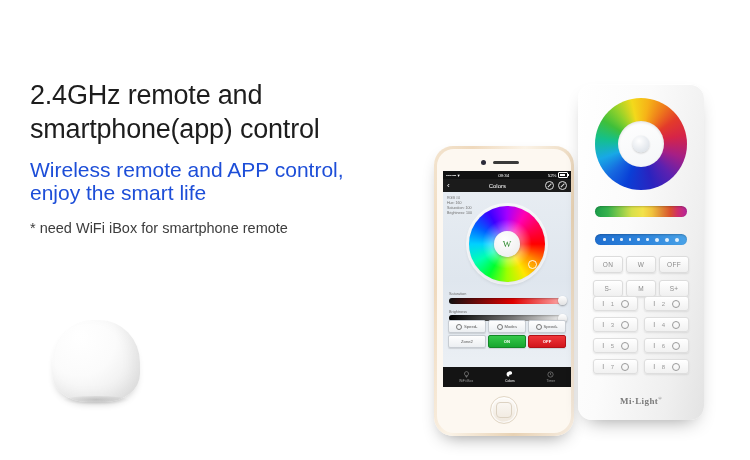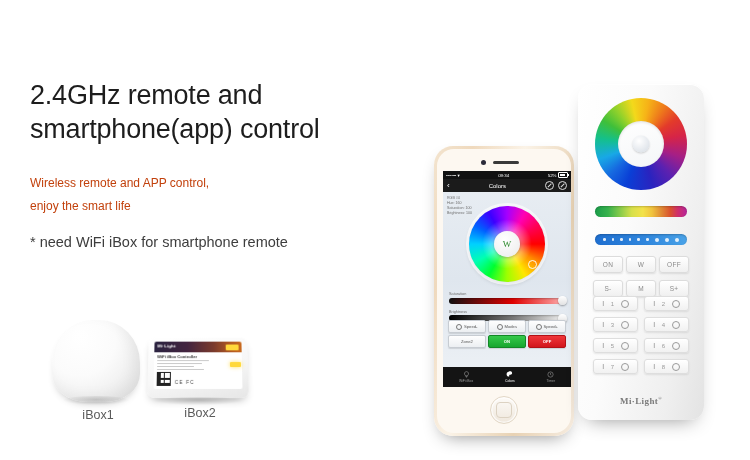--- a/index.html
+++ b/index.html
@@ -12,21 +12,21 @@
   }
   .stage{position:relative;width:750px;height:460px;}
 
   
   .copy{position:absolute;left:30px;top:78px;width:380px;}
   .headline{
     font-size:27px;line-height:34px;color:#1d1d1d;font-weight:400;
     letter-spacing:-0.2px;white-space:pre-line;
   }
   .subhead{
-    margin-top:26px;font-size:12px;line-height:23px;color:#c2410c;
+    margin-top:12px;font-size:21px;line-height:23px;color:#1d4ed8;
     font-weight:400;white-space:pre-line;
   }
   .note{margin-top:16px;font-size:14.5px;color:#3d3d3d;}
 
   
   .ibox1-wrap{position:absolute;left:48px;top:320px;width:100px;height:100px;}
   .ibox1{
     position:absolute;left:4px;top:0;width:88px;height:82px;
     background:radial-gradient(ellipse at 32% 22%, #ffffff 0%, #fbfbfb 42%, #ececec 78%, #e0e0e0 100%);
     border-radius:46% 46% 40% 40% / 52% 52% 34% 34%;
@@ -308,44 +308,22 @@
 smartphone(app) control</div>
     <div class="subhead">Wireless remote and APP control,
 enjoy the smart life</div>
     <div class="note">* need WiFi iBox for smartphone remote</div>
   </div>
 
   <div class="ibox1-wrap">
     <div class="ibox1">
       <div class="ibox1-gloss"></div>
     </div>
-    <div class="dev-caption" style="top:88px">iBox1</div>
   </div>
 
-  <div class="ibox2-wrap">
-    <div class="ibox2">
-      <div class="ibox2-label">
-        <div class="ibox2-band">
-          <div class="ibox2-brand">Mi·Light</div>
-          <div class="ibox2-chip"></div>
-        </div>
-        <div class="ibox2-title">WiFi iBox Controller</div>
-        <div class="ibox2-lines">
-          <i></i>
-            <i></i>
-            <i></i>
-            <i></i>
-        </div>
-        <div class="qr"></div>
-        <div class="certs">CE  FC</div>
-      </div>
-      <div class="ibox2-led"></div>
-    </div>
-    <div class="dev-caption" style="top:70px">iBox2</div>
-  </div>
 
   <div class="phone">
     <div class="phone-inner">
       <div class="cam"></div>
       <div class="speaker"></div>
 
       <div class="screen">
 
         <div class="statusbar">
           <div class="sb-left">

